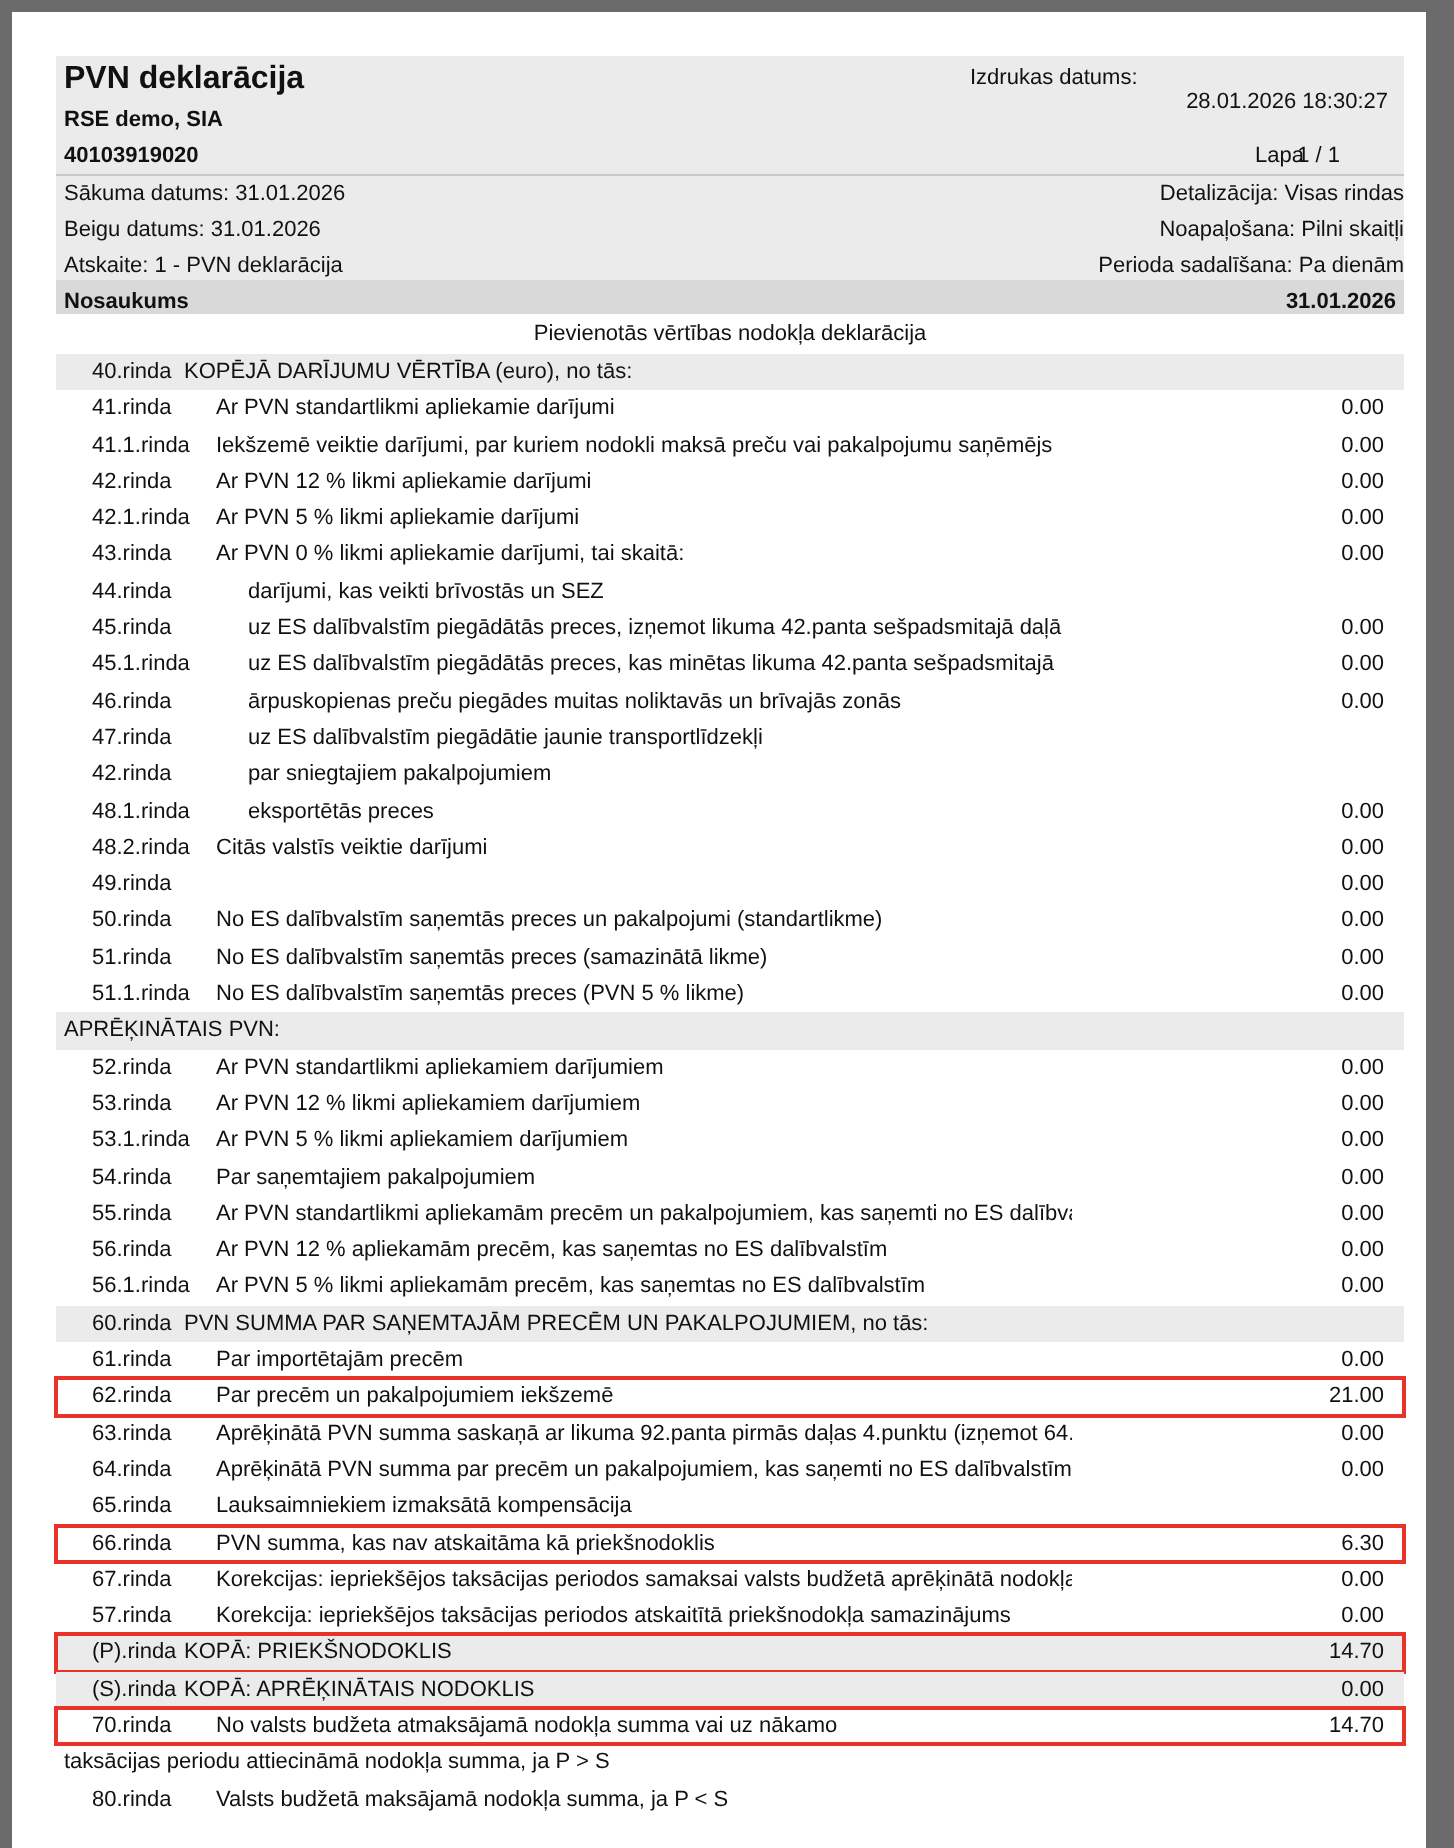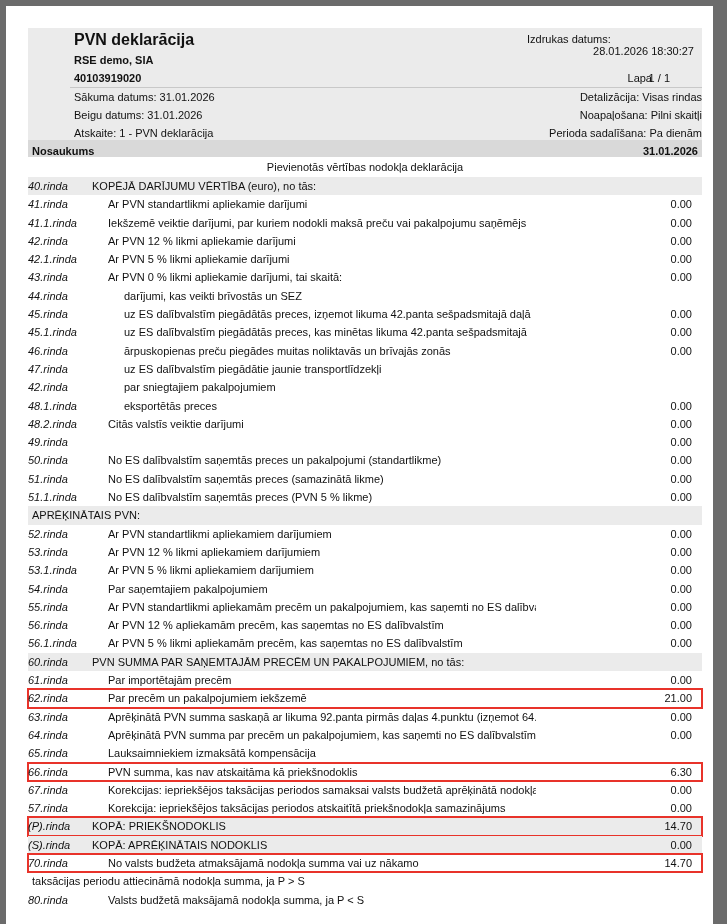--- a/index.html
+++ b/index.html
@@ -13,21 +13,20 @@
     position: absolute; left: 6px; top: 6px;
     width: 707px; height: 918px;
     background: #ffffff;
   }
   .sheet {
     position: absolute; left: 22px; top: 22px; width: 674px;
   }
   .hdr {
     background: #ebebeb;
     position: relative;
-    padding-left: 42px;
   }
   .hdr-top { position: relative; height: 56px; }
   .title { position: absolute; left: 4px; top: 3px; font-size: 16px; font-weight: bold; }
   .company { position: absolute; left: 4px; top: 26px; font-size: 11px; font-weight: bold; }
   .regno { position: absolute; left: 4px; top: 44px; font-size: 11px; font-weight: bold; }
   .printlbl { position: absolute; left: 457px; top: 5px; font-size: 11px; }
   .printval { position: absolute; right: 8px; top: 17px; font-size: 11px; }
   .pagelbl { position: absolute; right: 50px; top: 44px; font-size: 11px; }
   .pageval { position: absolute; right: 32px; top: 44px; font-size: 11px; }
   .hdr-sep { height: 1px; background: #c8c8c8; margin-top: 3px; }
@@ -43,21 +42,21 @@
   .colhdr .d { position: absolute; right: 4px; }
   .section-title {
     text-align: center; font-size: 11px; font-weight: normal;
     height: 20px; line-height: 20px;
   }
   .row {
     position: relative; height: 18.3px; line-height: 18.3px;
     font-size: 11px; white-space: nowrap;
   }
   .row.shade { background: #ebebeb; }
-  .row .code { position: absolute; left: 0; font-style: italic; }
+  .row .code { position: absolute; left: 18px; }
   .row .desc { position: absolute; left: 80px; width: 428px; overflow: hidden; }
   .row .desc.ind0 { left: 64px; }
   .row .desc.ind2 { left: 96px; width: 412px; }
   .row .desc.full { left: 4px; width: 600px; }
   .row .val { position: absolute; right: 10px; margin-left: 20px; }
   .row.hl { outline: 2px solid #e8332a; outline-offset: -1px; }
 </style>
 </head>
 <body>
 

